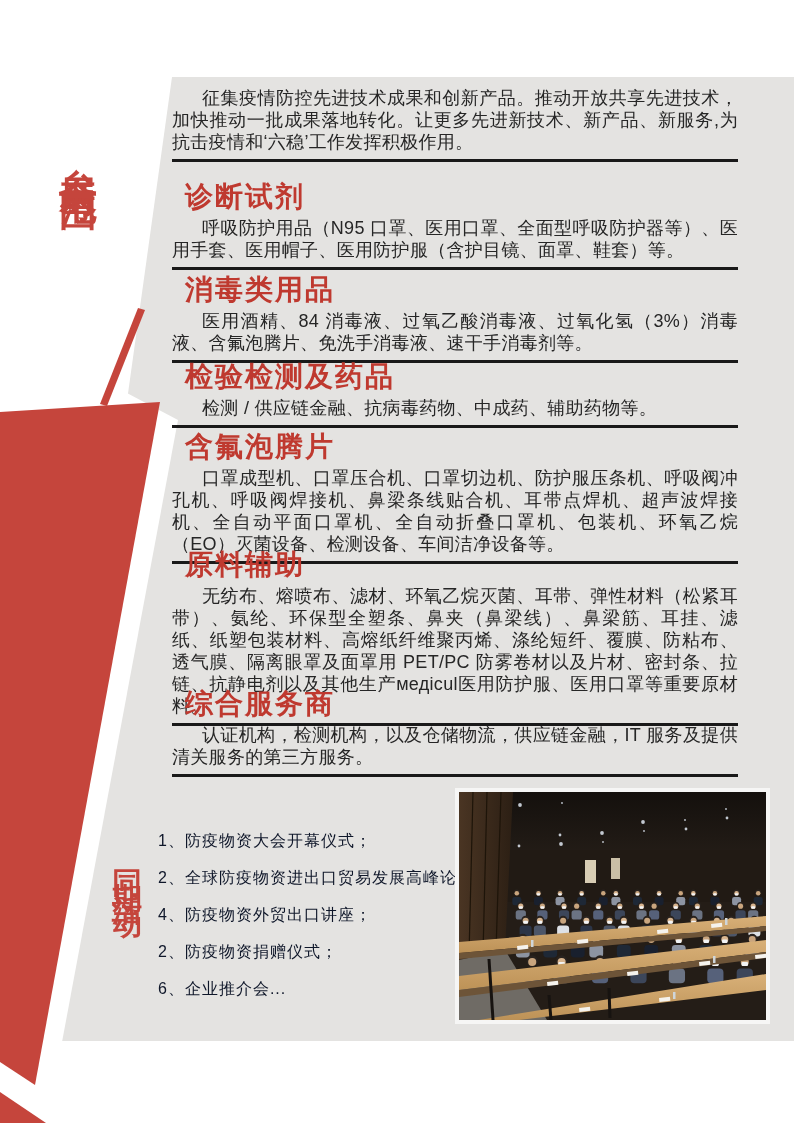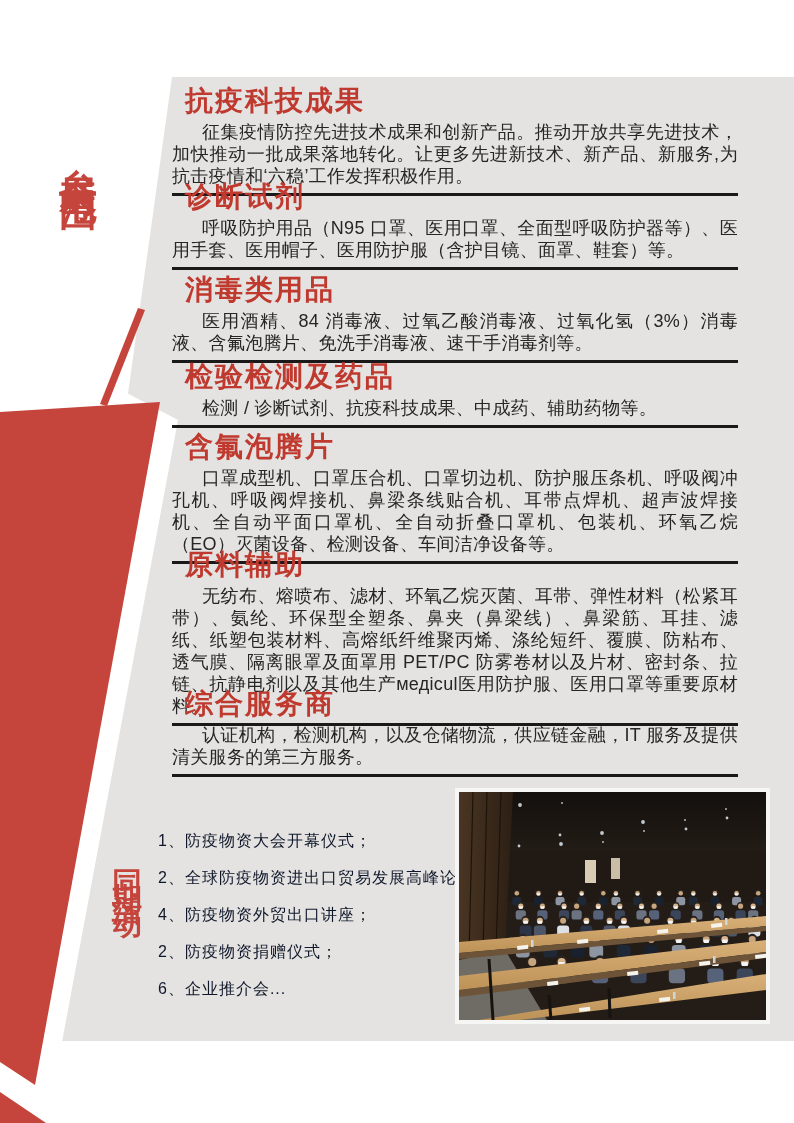--- a/index.html
+++ b/index.html
@@ -56,34 +56,33 @@
     <polygon points="0,412 160,402 35,1085 0,1062" fill="#c5453c"></polygon>
     <polygon points="138,308 145,310 107,406 100,404" fill="#c5453c"></polygon>
     <polygon points="0,1092 46,1123 0,1123" fill="#c5453c"></polygon>
   </svg>
 
   <div class="v-title v-scope">参展范围</div>
   <div class="v-title v-activities">同期活动</div>
 
   <div class="sections">
     <section class="sec s1">
-      <h2>抗疫科技成果</h2>
       <p>征集疫情防控先进技术成果和创新产品。推动开放共享先进技术，加快推动一批成果落地转化。让更多先进新技术、新产品、新服务,为抗击疫情和‘六稳’工作发挥积极作用。</p>
     </section>
     <section class="sec s2">
       <h2>诊断试剂</h2>
       <p>呼吸防护用品（N95 口罩、医用口罩、全面型呼吸防护器等）、医用手套、医用帽子、医用防护服（含护目镜、面罩、鞋套）等。</p>
     </section>
     <section class="sec s3">
       <h2>消毒类用品</h2>
       <p>医用酒精、84 消毒液、过氧乙酸消毒液、过氧化氢（3%）消毒液、含氟泡腾片、免洗手消毒液、速干手消毒剂等。</p>
     </section>
     <section class="sec s4">
       <h2>检验检测及药品</h2>
-      <p>检测 / 诊断试剂、抗疫科技成果、中成药、辅助药物等。</p>
+      <p>检测 / 供应链金融、抗病毒药物、中成药、辅助药物等。</p>
     </section>
     <section class="sec s5">
       <h2>含氟泡腾片</h2>
       <p>口罩成型机、口罩压合机、口罩切边机、防护服压条机、呼吸阀冲孔机、呼吸阀焊接机、鼻梁条线贴合机、耳带点焊机、超声波焊接机、全自动平面口罩机、全自动折叠口罩机、包装机、环氧乙烷（EO）灭菌设备、检测设备、车间洁净设备等。</p>
     </section>
     <section class="sec s6">
       <h2>原料辅助</h2>
       <p>无纺布、熔喷布、滤材、环氧乙烷灭菌、耳带、弹性材料（松紧耳带）、氨纶、环保型全塑条、鼻夹（鼻梁线）、鼻梁筋、耳挂、滤纸、纸塑包装材料、高熔纸纤维聚丙烯、涤纶短纤、覆膜、防粘布、透气膜、隔离眼罩及面罩用 PET/PC 防雾卷材以及片材、密封条、拉链、抗静电剂以及其他生产медicul医用防护服、医用口罩等重要原材料。</p>
     </section>
     <section class="sec s7">

